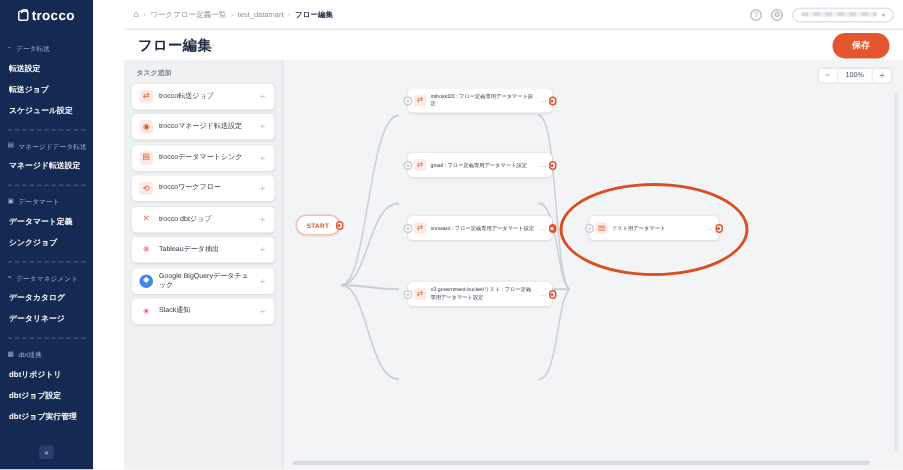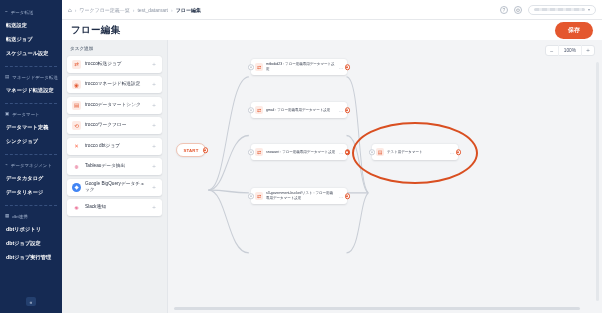--- a/index.html
+++ b/index.html
@@ -36,21 +36,21 @@
   }
   .divider { height: 0; border-top: 1px dashed #37507e; margin: 4px 5px; }
 
   .collapse-btn {
     position: absolute; bottom: 7px; left: 50%; transform: translateX(-50%);
     width: 10px; height: 9px; background: #24406f; border-radius: 2px;
     color: #cfd9ea; font-size: 5px; display: flex; align-items: center; justify-content: center;
   }
 
   
-  .right { flex: 1; display: flex; flex-direction: column; min-width: 0; background: #fff; }
+  .right { flex: 1; display: flex; flex-direction: column; min-width: 0; background: #fff; padding-left: 21px; }
 
   .topbar {
     height: 20px; background: #fff; border-bottom: 1px solid #e6e8eb;
     display: flex; align-items: center; padding: 0 6px; gap: 4px;
   }
   .crumbs { display: flex; align-items: center; gap: 3px; font-size: 5px; color: #7a8596; }
   .crumb-home { color: #2a3b58; font-size: 6px; line-height: 1; }
   .crumb-sep { color: #b7bfcb; font-size: 5px; }
   .crumb { color: #8b94a3; }
   .crumb.current { color: #2f3c52; font-weight: 700; }
@@ -155,20 +155,24 @@
              background: #d8dce2; border-radius: 2px; }
   .vscroll { position: absolute; right: 3px; top: 22px; bottom: 12px; width: 3px;
              background: #e4e7eb; border-radius: 2px; }
 </style>
 </head>
 <body>
 
 <div id="app">
 
   <aside class="sidebar">
+    <div class="logo-bar">
+      <span class="logo-mark"></span>
+      <span class="logo-text">trocco</span>
+    </div>
 
     <nav class="nav">
 
       <div class="nav-group">
         <div class="group-head">
           <span class="gicon">~</span>
           <span>データ転送</span>
         </div>
         <div class="nav-item">転送設定</div>
         <div class="nav-item">転送ジョブ</div>

